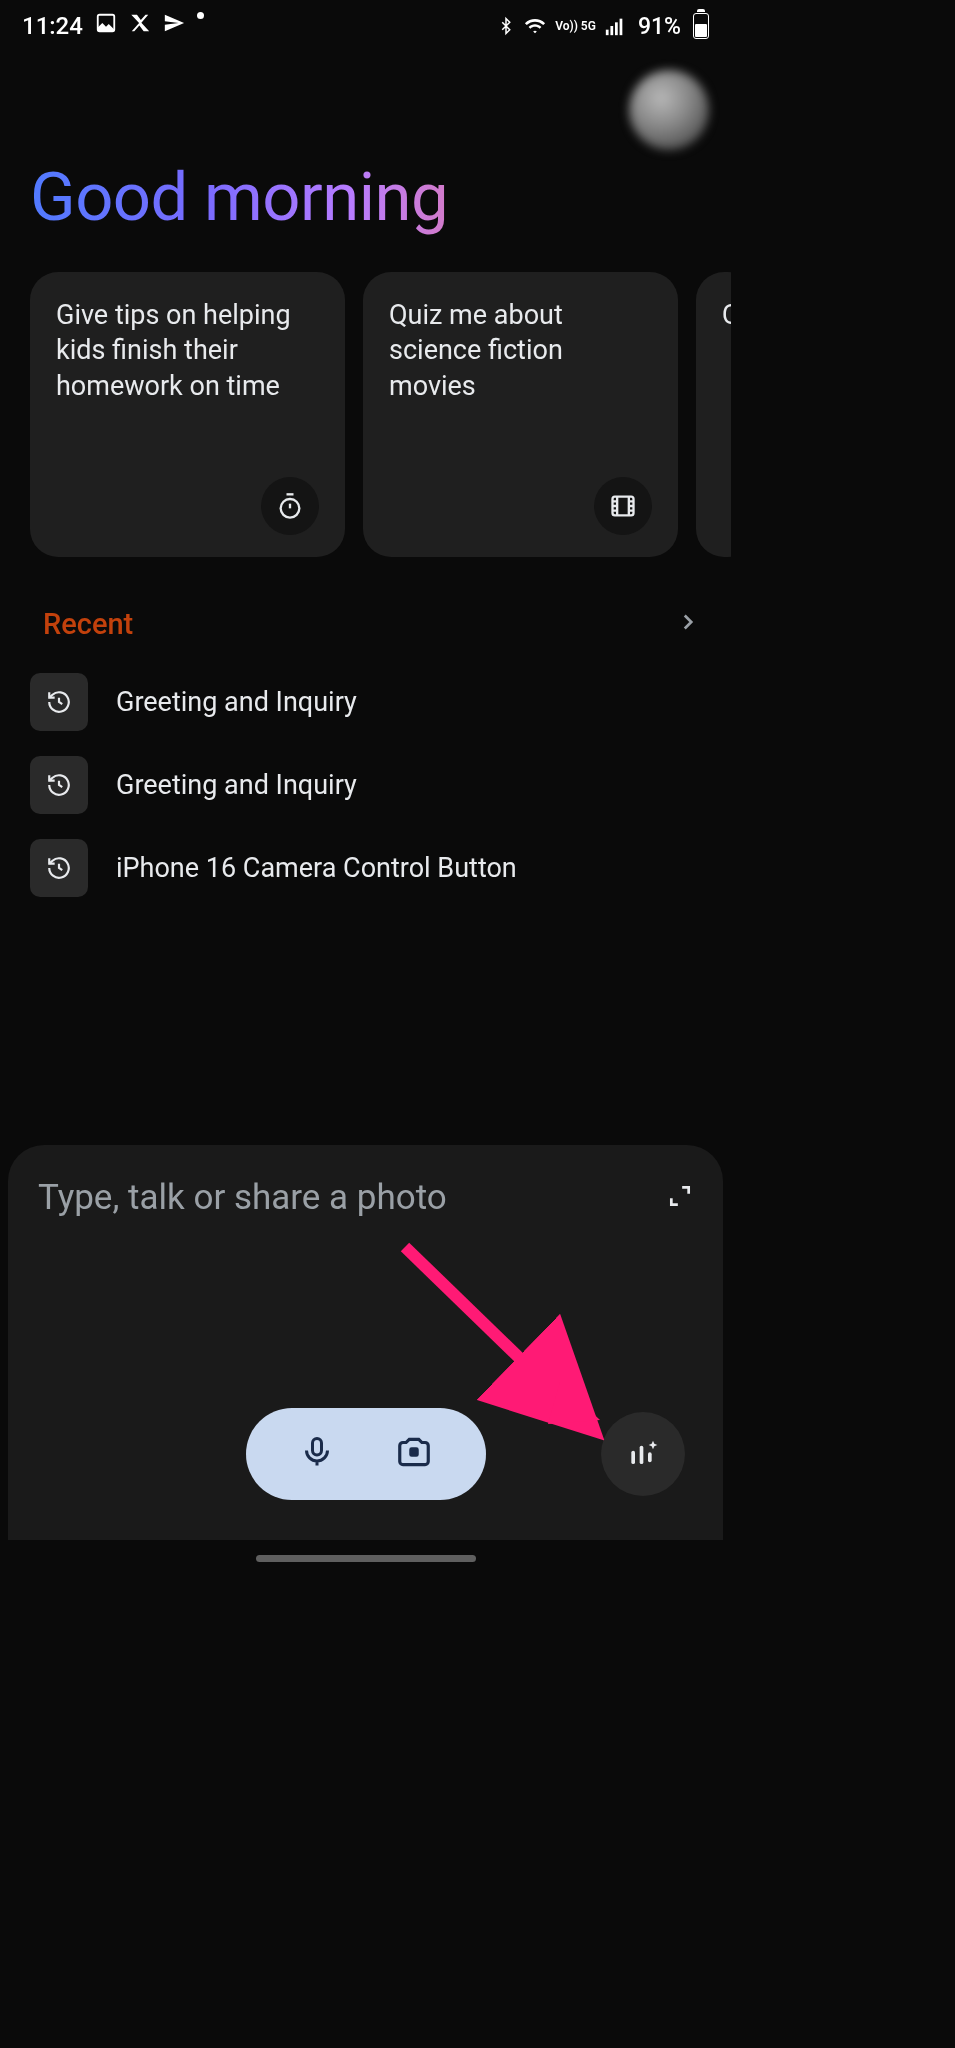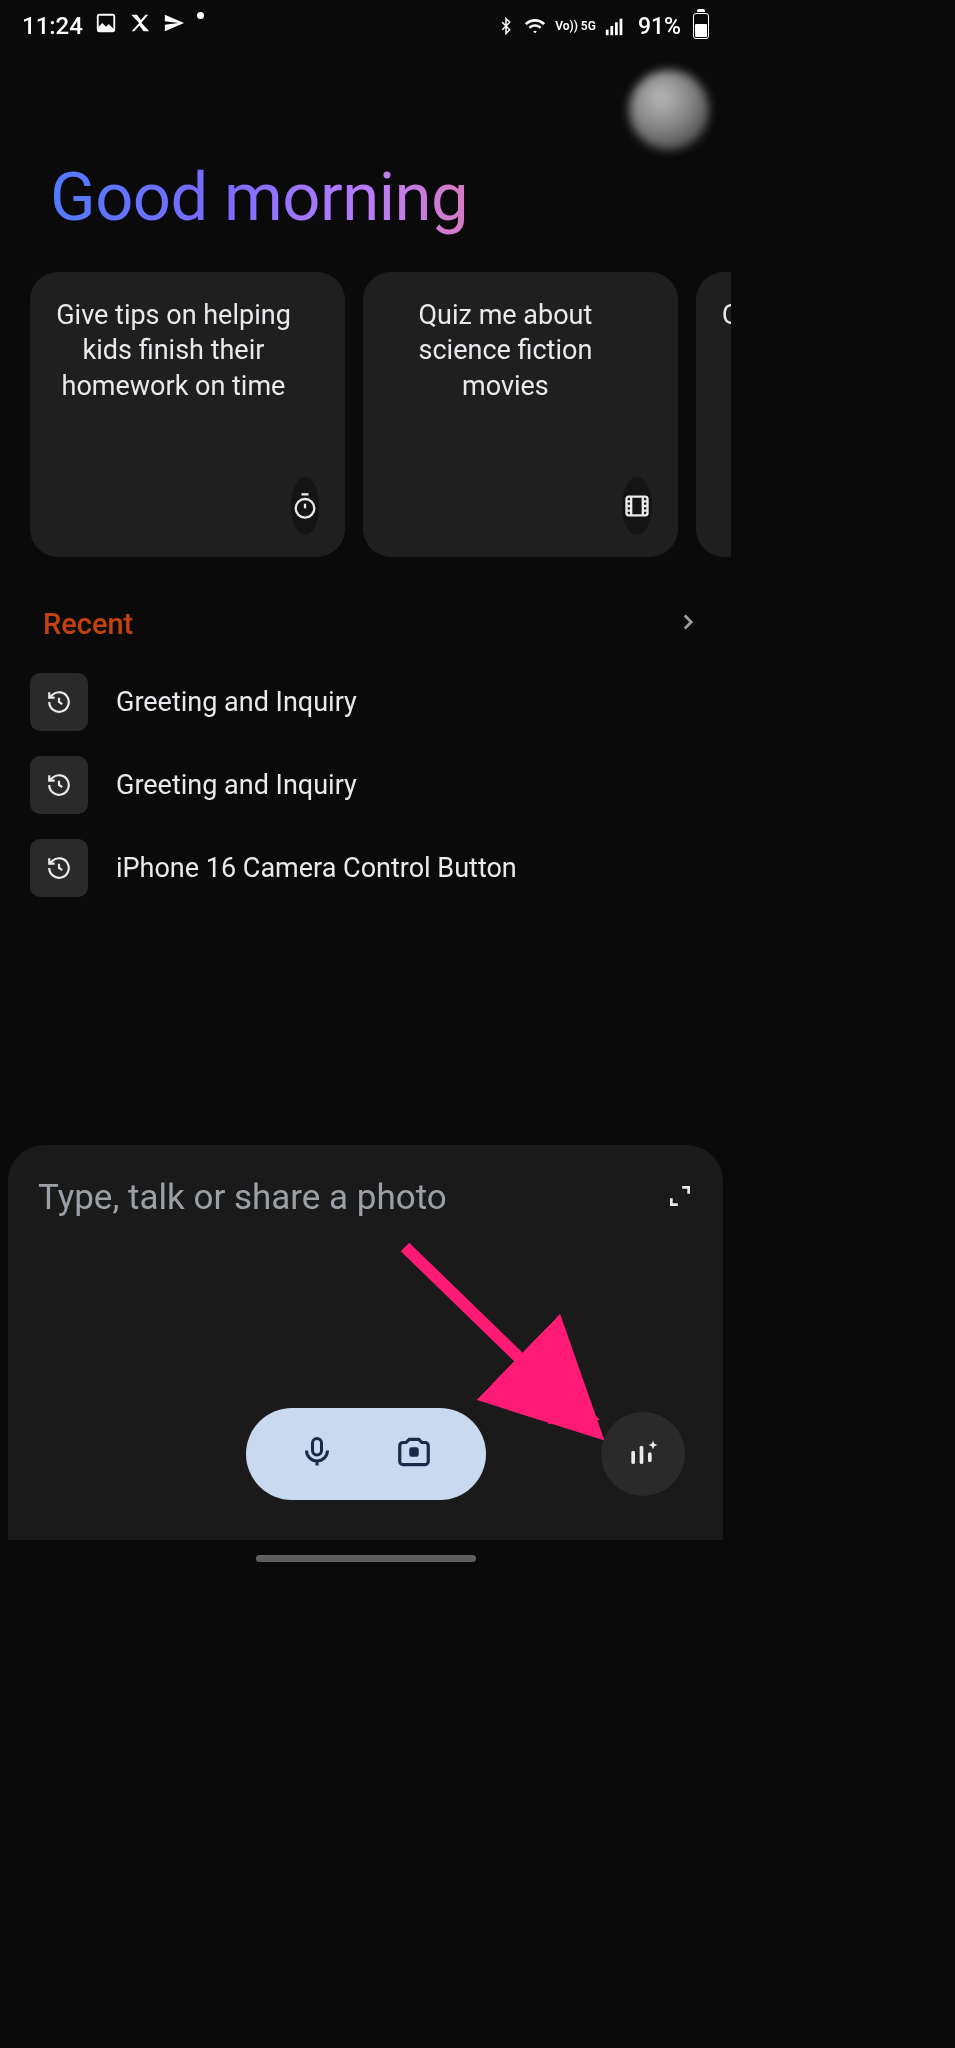--- a/index.html
+++ b/index.html
@@ -53,41 +53,39 @@
   .greeting {
     padding: 110px 30px 40px 30px;
     font-size: 67px;
     font-weight: 400;
     letter-spacing: -0.5px;
     background: linear-gradient(90deg, #4a7dff 0%, #7a6bff 28%, #b87cff 48%, #e87a9e 72%, #f27a8a 100%);
     -webkit-background-clip: text;
     background-clip: text;
     color: transparent;
     line-height: 1.05;
-    margin-left: 20px;
   }
 
   
   .cards-row {
     display: flex;
     gap: 18px;
     padding: 0 30px;
     overflow: hidden;
   }
   .card {
     flex: 0 0 315px;
     height: 285px;
     background: #1f1f1f;
     border-radius: 28px;
     padding: 26px 26px 22px 26px;
     display: flex;
-    flex-direction: row;
+    flex-direction: column;
     justify-content: space-between;
     position: relative;
-    text-align: center;
   }
   .card-text {
     font-size: 27px;
     line-height: 1.3;
     color: #e8eaed;
     font-weight: 400;
   }
   .card-icon-wrap {
     align-self: flex-end;
     width: 58px; height: 58px;

